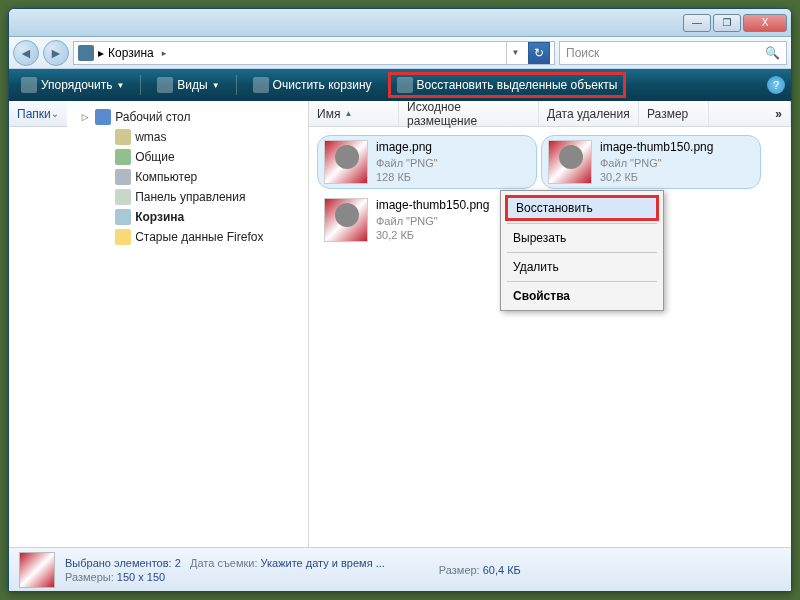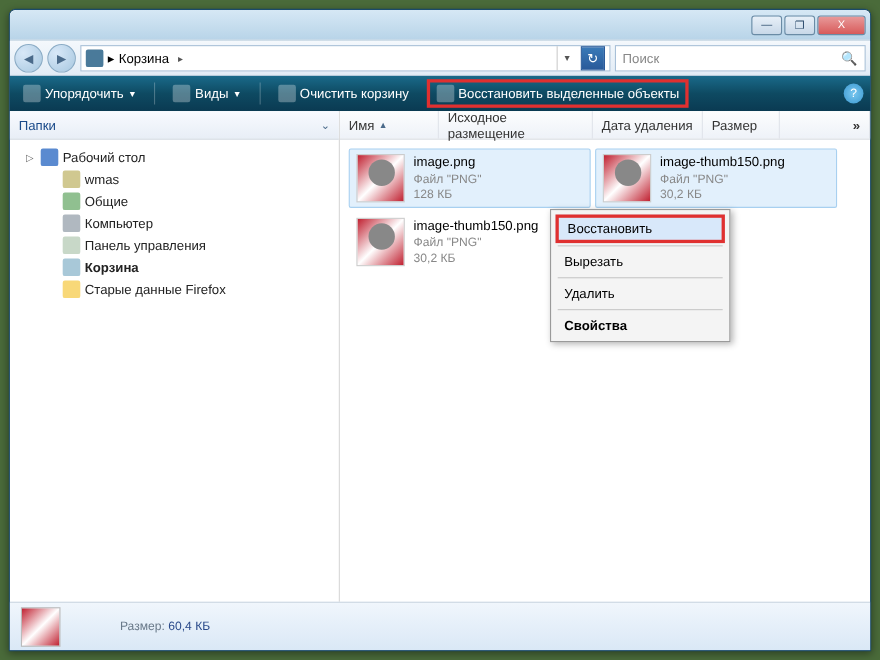--- a/index.html
+++ b/index.html
@@ -18,21 +18,21 @@
 .searchbox { width: 228px; height: 24px; background: #fff; border: 1px solid #a8c0d8; display: flex; align-items: center; padding: 0 6px; font-size: 12px; color: #888; }
 .searchbox .sicon { margin-left: auto; color: #4a7aaa; }
 .toolbar { height: 32px; background: linear-gradient(180deg, #1a6a8a 0%, #0e4a62 50%, #0a3a52 100%); display: flex; align-items: center; padding: 0 6px; gap: 10px; color: #fff; font-size: 12px; }
 .tool-item { display: flex; align-items: center; gap: 4px; padding: 3px 6px; cursor: pointer; }
 .tool-item .ticon { width: 16px; height: 16px; background: rgba(255,255,255,0.3); border-radius: 2px; }
 .tool-dd { font-size: 8px; }
 .tool-sep { width: 1px; height: 20px; background: rgba(255,255,255,0.25); }
 .tool-highlight { border: 3px solid #e03030; padding: 2px 6px; }
 .help-icon { margin-left: auto; width: 18px; height: 18px; border-radius: 50%; background: radial-gradient(circle,#7ac8f0,#3a98d0); display: flex; align-items: center; justify-content: center; font-size: 11px; color: #fff; }
 .content { flex: 1; display: flex; min-height: 0; }
-.sidebar { width: 300px; border-right: 1px solid #d8d8d8; display: flex; flex-direction: column; }
+.sidebar { width: 300px; border-right: 1px solid #d8d8d8; display: flex; flex-direction: row; }
 .sidebar-header { height: 26px; background: linear-gradient(180deg,#f8faff,#e8eef6); border-bottom: 1px solid #d0d8e0; display: flex; align-items: center; padding: 0 8px; font-size: 12px; color: #1a4a8a; }
 .sidebar-header .chev { margin-left: auto; font-size: 10px; color: #4a6a8a; }
 .tree { flex: 1; padding: 6px 4px; font-size: 12px; overflow: auto; }
 .tree-item { display: flex; align-items: center; gap: 4px; padding: 2px 4px 2px 0; cursor: pointer; color: #222; }
 .tree-item .expander { width: 12px; text-align: center; color: #666; font-size: 9px; }
 .tree-item .ticon { width: 16px; height: 16px; border-radius: 2px; }
 .tree-item.l1 { padding-left: 8px; }
 .tree-item.l2 { padding-left: 28px; }
 .tree-item.selected { font-weight: 600; }
 .icon-desktop { background: #5a8ad0; }
@@ -42,21 +42,21 @@
 .icon-network { background: #80a0d0; }
 .icon-control { background: #c8d8c8; }
 .icon-recycle { background: #a8c8d8; }
 .icon-folder { background: #f8d878; }
 .main { flex: 1; display: flex; flex-direction: column; }
 .columns { height: 26px; display: flex; background: linear-gradient(180deg,#fcfdfe,#eef2f8); border-bottom: 1px solid #d8dce2; font-size: 12px; }
 .col { padding: 4px 8px; border-right: 1px solid #e0e4ea; display: flex; align-items: center; gap: 4px; color: #333; }
 .col-arrow { font-size: 8px; color: #4a6a8a; }
 .items-area { flex: 1; padding: 6px; position: relative; }
 .file-item { display: flex; align-items: flex-start; gap: 8px; padding: 4px 6px; width: 220px; border: 1px solid transparent; float: left; margin: 2px; }
-.file-item.selected { background: #e2f0fc; border: 1px solid #a8d0f0; border-radius: 2px; }
+.file-item.selected { background: #e2f0fc; border: 1px solid #a8d0f0; border-radius: 13px; }
 .file-thumb { width: 44px; height: 44px; background: linear-gradient(135deg,#c02030,#fff 50%,#c02030); border: 1px solid #ccc; position: relative; }
 .file-thumb::after { content:''; position:absolute; top:4px; left:10px; width:24px; height:24px; background: #888; border-radius:50%; }
 .file-info { font-size: 12px; line-height: 1.3; }
 .file-name { color: #000; }
 .file-type, .file-size { color: #888; font-size: 11px; }
 .context-menu { position: absolute; top: 190px; left: 500px; background: #f4f4f4; border: 1px solid #9a9a9a; box-shadow: 2px 2px 6px rgba(0,0,0,0.3); width: 164px; padding: 2px; font-size: 12px; }
 .cm-item { padding: 5px 10px; cursor: pointer; }
 .cm-item.highlighted { border: 3px solid #e03030; background: #d8e8fa; margin: 2px; padding: 3px 8px; }
 .cm-sep { height: 1px; background: #c8c8c8; margin: 2px 4px; }
 .cm-item.bold { font-weight: 600; }
@@ -201,20 +201,32 @@
               <div class="file-type">Файл "PNG"</div>
               <div class="file-size">30,2 КБ</div>
             </div>
           </div>
         </div>
     </div>
   </div>
 
   <div class="statusbar">
     <div class="sb-thumb"></div>
+    <div class="sb-col">
+      <div>
+        <span class="sb-val">Выбрано элементов: 2</span>
+        &nbsp;
+        <span class="sb-label">Дата съемки:</span>
+        <span class="sb-val">Укажите дату и время ...</span>
+      </div>
+      <div>
+        <span class="sb-label">Размеры:</span>
+        <span class="sb-val">150 x 150</span>
+      </div>
+    </div>
     <div class="sb-col" style="margin-left:44px">
       <div>
         <span class="sb-label">Размер:</span>
         <span class="sb-val">60,4 КБ</span>
       </div>
     </div>
   </div>
 </div>
 
 <div class="context-menu">

